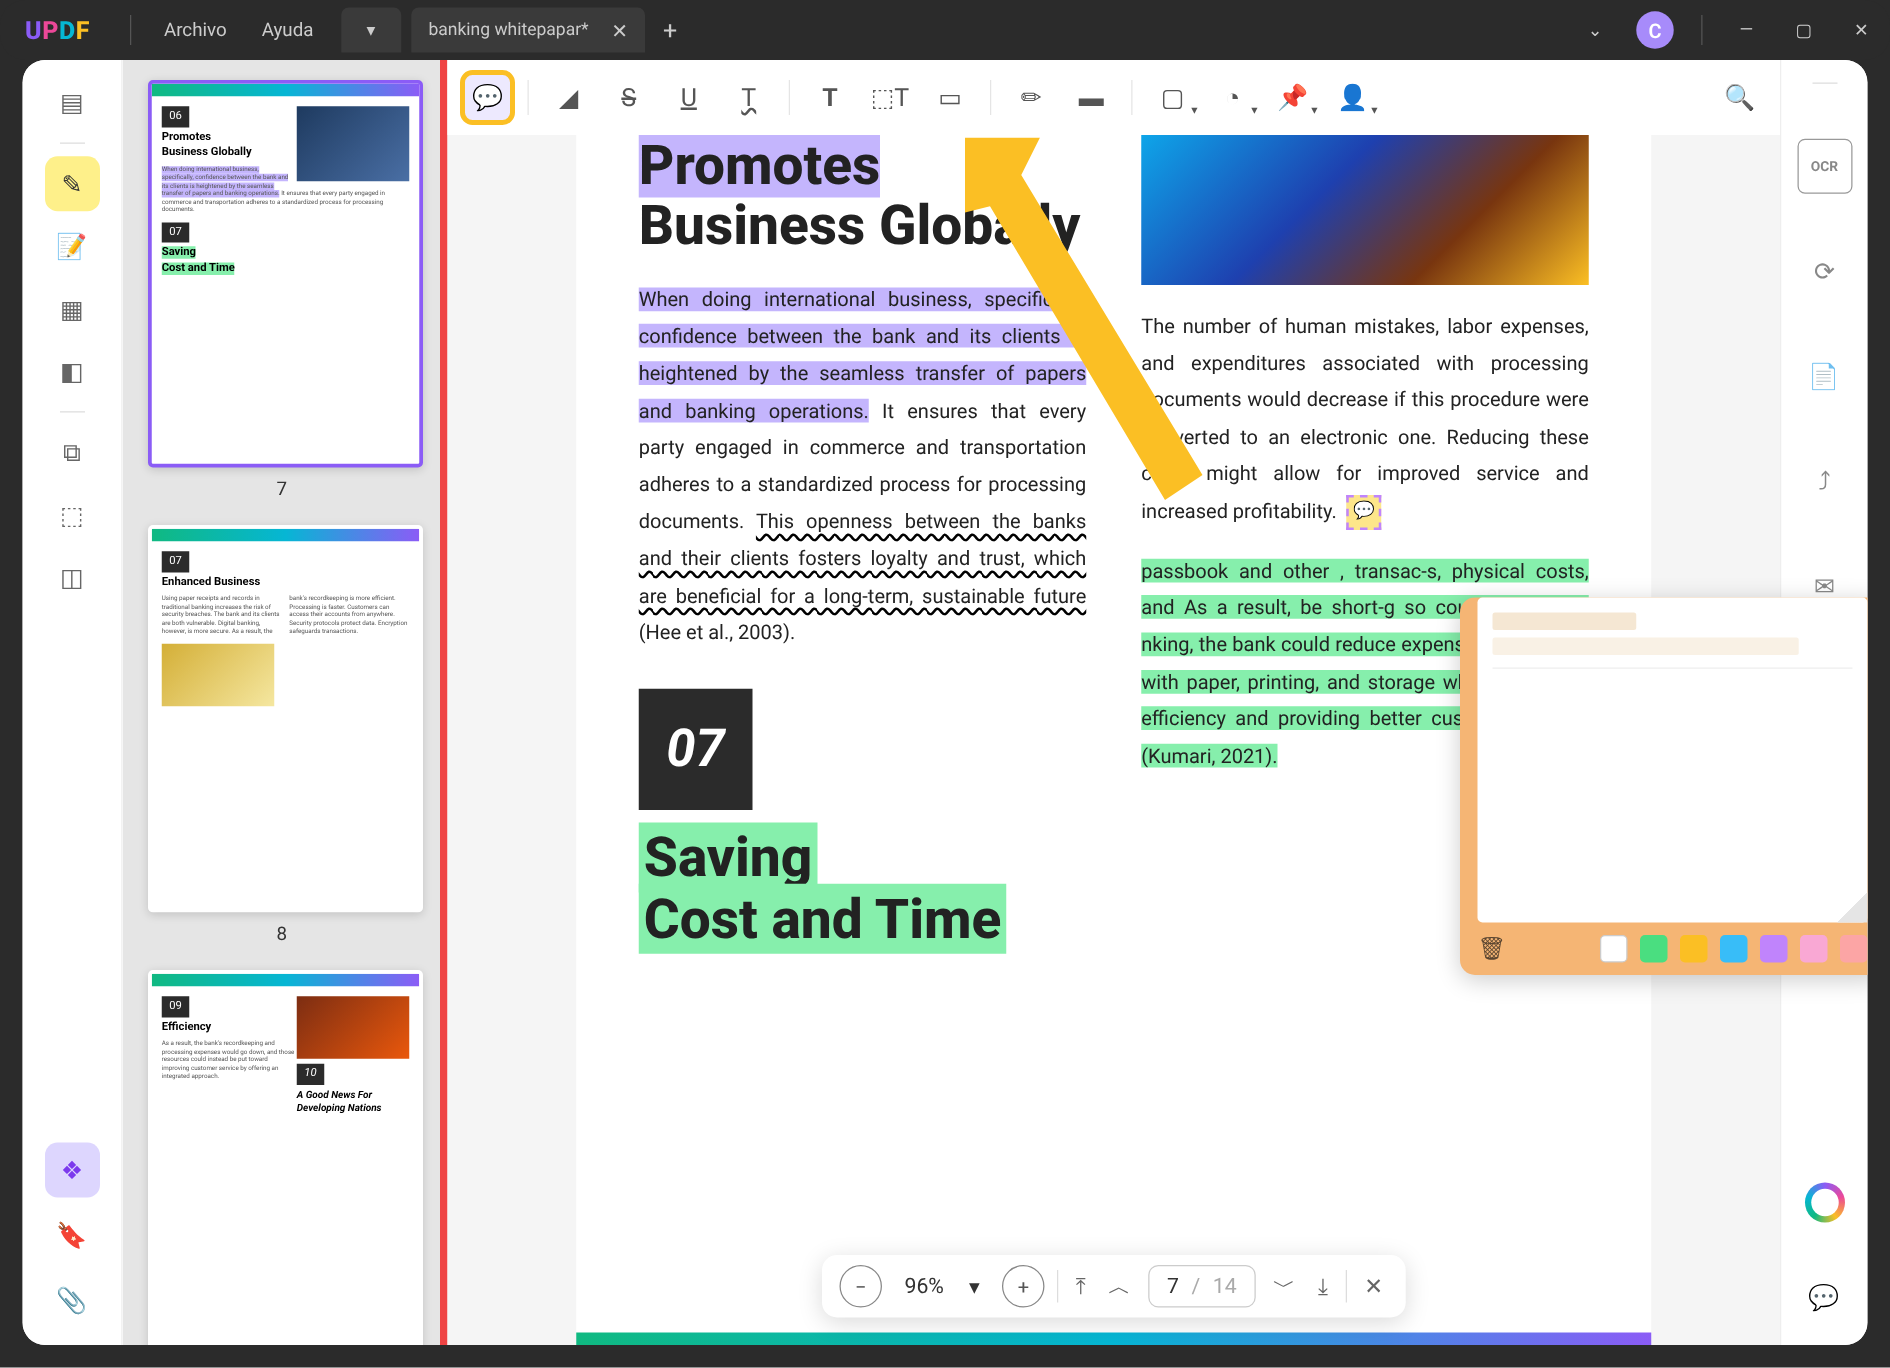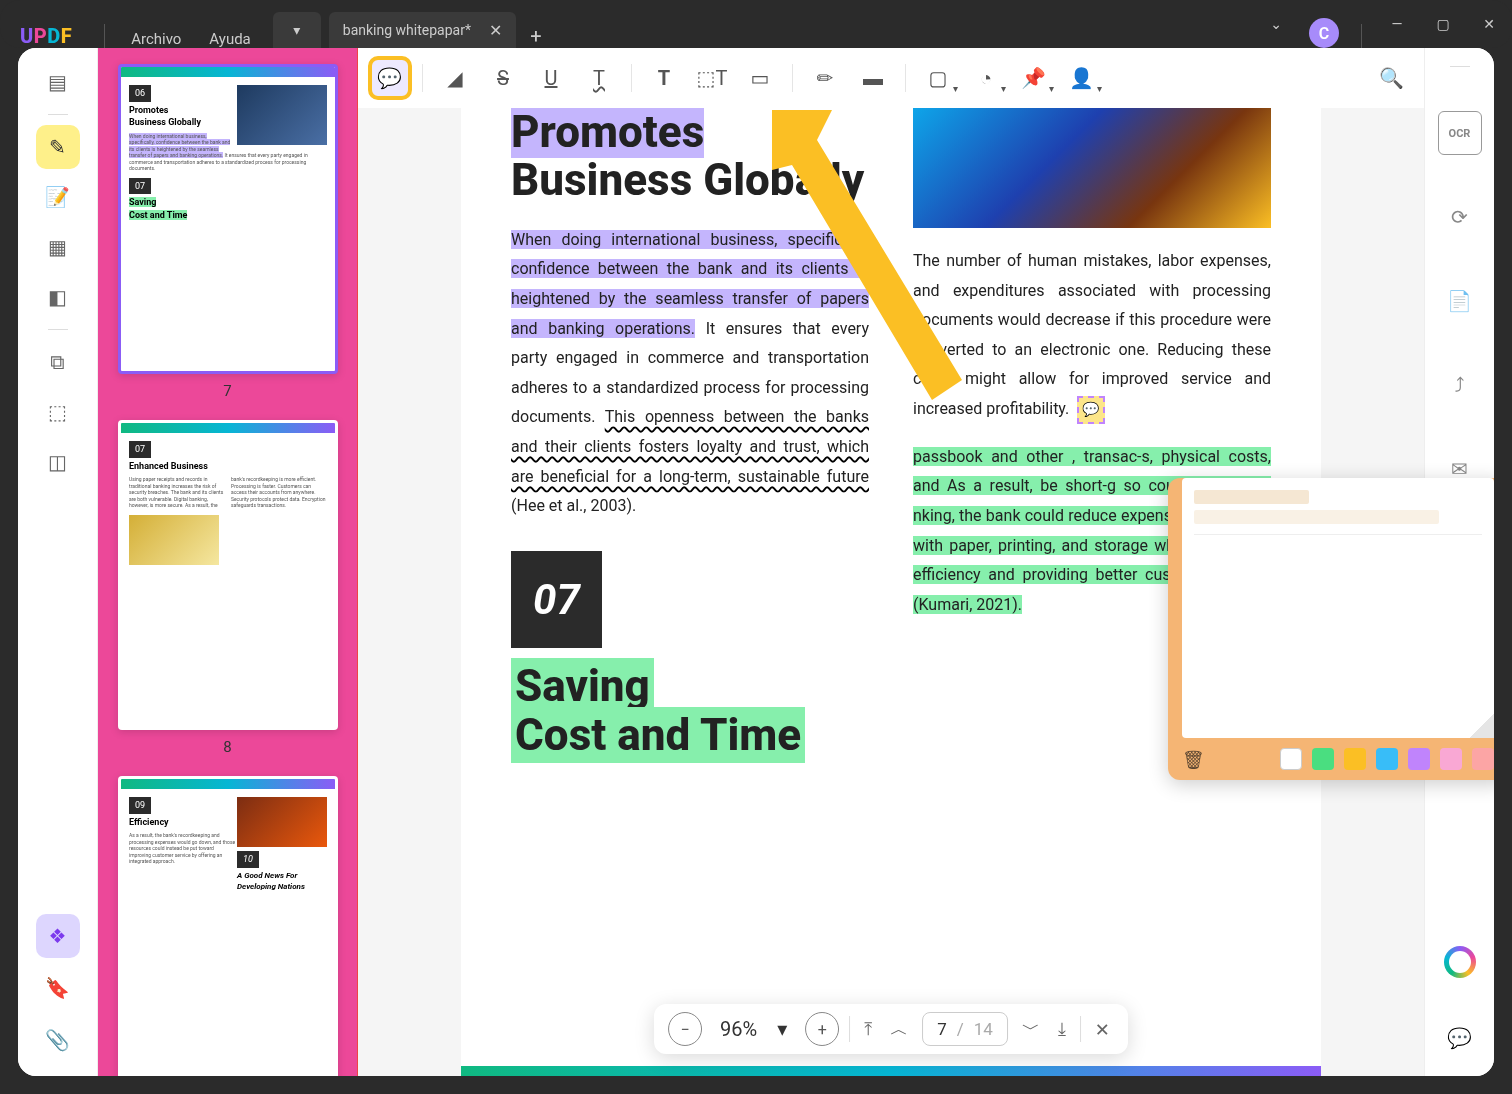--- a/index.html
+++ b/index.html
@@ -1,19 +1,19 @@
 <!DOCTYPE html>
 <html><head>
 <meta charset="utf-8">
 <style>
 * { margin:0; padding:0; box-sizing:border-box; font-family:-apple-system,Segoe UI,Roboto,sans-serif; }
 body { background:#2b2b2b; width:1512px; height:1094px; overflow:hidden; position:relative; }
 
 
-.titlebar { height:48px; background:#2b2b2b; display:flex; align-items:flex-end; color:#ccc;border-radius:20px; }
+.titlebar { height:48px; background:#2b2b2b; display:flex; align-items:center; color:#ccc;border-radius:20px; }
 .logo { margin:0 20px; font-weight:800; font-size:20px; letter-spacing:0.5px; }
 .logo span:nth-child(1){color:#8b5cf6;} .logo span:nth-child(2){color:#ec4899;} .logo span:nth-child(3){color:#06b6d4;} .logo span:nth-child(4){color:#fbbf24;}
 .divider { width:1px; height:24px; background:#555; margin:0 12px; }
 .menu-item { padding:0 14px; font-size:15px; cursor:pointer; }
 .tab { display:flex; align-items:center; background:#3a3a3a; height:36px; padding:0 14px; border-radius:6px 6px 0 0; margin-left:8px; font-size:14px; }
 .tab.dropdown { width:48px; justify-content:center; }
 .tab-close { margin-left:18px; font-size:16px; cursor:pointer; }
 .new-tab { margin-left:14px; font-size:20px; cursor:pointer; }
 .spacer { flex:1; }
 .win-btn { width:46px; height:48px; display:flex; align-items:center; justify-content:center; cursor:pointer; font-size:14px; }
@@ -24,21 +24,21 @@
 
 
 .left-rail { width:80px; background:#fff; border-right:1px solid #eee; display:flex; flex-direction:column; align-items:center; padding-top:12px; gap:6px; }
 .rail-btn { width:44px; height:44px; border-radius:10px; display:flex; align-items:center; justify-content:center; cursor:pointer; font-size:20px; color:#666; }
 .rail-btn.active { background:#fef08a; color:#333; }
 .rail-sep { width:20px; height:1px; background:#ddd; margin:4px 0; }
 .rail-bottom { margin-top:auto; margin-bottom:14px; display:flex; flex-direction:column; align-items:center; gap:8px; }
 .rail-bottom .rail-btn.purple { background:#ddd6fe; color:#7c3aed; }
 
 
-.thumbs { width:260px; background:#ec4899; border-right:1px solid #ef4444; overflow-y:auto; padding:16px 20px; }
+.thumbs { width:260px; background:#e5e5e5; border-right:6px solid #ef4444; overflow-y:auto; padding:16px 20px; }
 .thumb { margin-bottom:20px; text-align:center; }
 .thumb-page { width:220px; height:310px; border:3px solid transparent; border-radius:4px; background:#fff; box-shadow:0 2px 8px rgba(0,0,0,0.15); margin:0 auto; position:relative; overflow:hidden; }
 .thumb-page.selected { border-color:#8b5cf6; }
 .thumb-gradient { height:10px; background:linear-gradient(90deg,#10b981,#06b6d4,#8b5cf6); }
 .thumb-content { padding:8px; font-size:6px; color:#555; text-align:left; line-height:1.4; }
 .thumb-num-badge { background:#2b2b2b; color:#fff; font-size:9px; padding:2px 6px; display:inline-block; margin-bottom:2px; }
 .thumb-title { font-size:9px; font-weight:700; color:#000; }
 .thumb-title .hl { background:#86efac; }
 .thumb-img { width:90px; height:60px; background:linear-gradient(135deg,#1e3a5f,#4a6fa5); float:right; margin:0 0 4px 4px; }
 .thumb-num { font-size:15px; color:#333; margin-top:8px; }
@@ -77,21 +77,21 @@
 .sticky-body { background:#fff; margin:0 14px; height:260px; border-radius:4px; padding:12px; position:relative; }
 .sticky-body::after { content:''; position:absolute; bottom:0; right:0; width:24px; height:24px; background:linear-gradient(135deg,transparent 50%,#e5e5e5 50%); }
 .redacted { background:#f5e7d3; height:14px; margin-bottom:6px; border-radius:2px; }
 .sticky-tools { display:flex; align-items:center; padding:10px 14px; gap:10px; }
 .sticky-tools .del { font-size:18px; color:#5a4530; cursor:pointer; margin-right:auto; }
 .swatch { width:22px; height:22px; border-radius:4px; cursor:pointer; }
 
 
 .zoombar { position:absolute; bottom:22px; left:50%; transform:translateX(-50%); background:#fff; border-radius:12px; box-shadow:0 4px 20px rgba(0,0,0,0.15); display:flex; align-items:center; padding:8px 14px; gap:10px; z-index:15; }
 .zoom-btn { width:34px; height:34px; border-radius:50%; border:1.5px solid #888; display:flex; align-items:center; justify-content:center; cursor:pointer; font-size:16px; color:#555; }
-.zoom-val { font-size:20px; color:#333; padding:0 8px; display:flex; align-items:center; gap:20px; }
+.zoom-val { font-size:17px; color:#333; padding:0 8px; display:flex; align-items:center; gap:20px; }
 .zoom-sep { width:1px; height:26px; background:#ddd; }
 .page-input { border:1.5px solid #ccc; border-radius:8px; padding:6px 14px; font-size:17px; color:#333; display:flex; gap:10px; }
 .nav-btn { font-size:18px; color:#666; cursor:pointer; padding:4px; }
 
 
 .right-rail { width:70px; background:#fff; border-left:1px solid #eee; display:flex; flex-direction:column; align-items:center; padding-top:14px; gap:16px; }
 .right-rail .rail-btn { color:#888;margin-top:24px; }
 .right-bottom { margin-top:auto; margin-bottom:16px; display:flex; flex-direction:column; align-items:center; gap:14px; }
 .ai-badge { width:32px; height:32px; border-radius:50%; background:conic-gradient(#8b5cf6,#ec4899,#fbbf24,#10b981,#06b6d4,#8b5cf6); display:flex; align-items:center; justify-content:center; }
 .ai-badge::after { content:''; width:22px; height:22px; border-radius:50%; background:#fff; }

